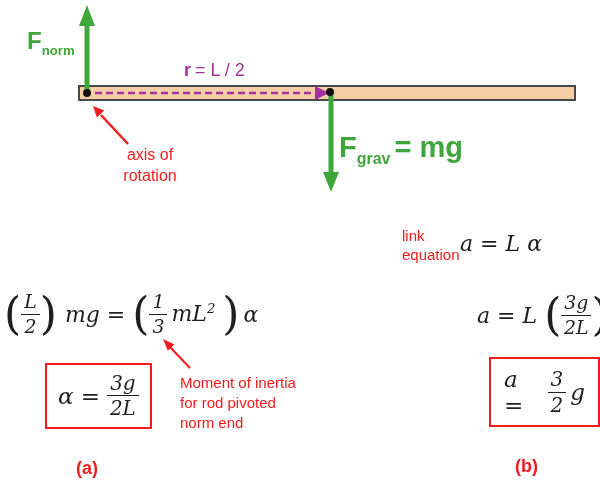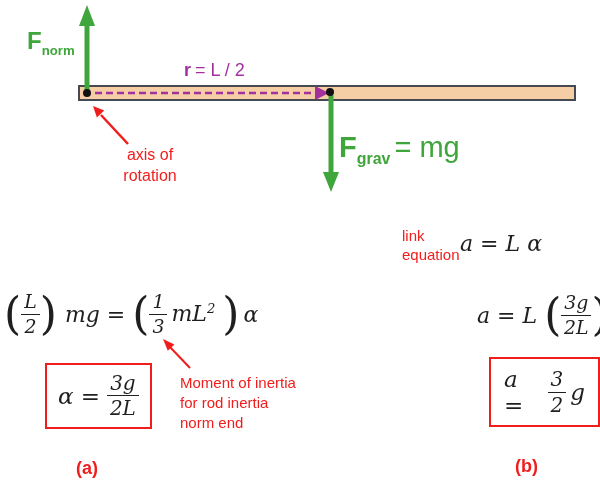--- a/index.html
+++ b/index.html
@@ -20,21 +20,21 @@
   #overlay{left:0; top:0; width:600px; height:488px; pointer-events:none;}
   .stroke-green{stroke:var(--green); fill:none;}
   .fill-green{fill:var(--green); stroke:none;}
   .stroke-purple{stroke:var(--purple); fill:none;}
   .fill-purple{fill:var(--purple); stroke:none;}
   .stroke-red{stroke:var(--red); fill:none;}
   .fill-red{fill:var(--red); stroke:none;}
   .dot{fill:#111; stroke:none;}
   .flabel{color:var(--green); font-weight:700; white-space:nowrap;}
   .flabel sub{font-size:0.55em; font-weight:700;}
-  .flabel .light{font-weight:400;}
+  .flabel .light{font-weight:700;}
   #f-norm{left:27px; top:27px; font-size:24px;}
   #f-grav{left:339px; top:131px; font-size:29px;}
   #r-label{left:184px; top:60px; color:var(--purple); font-size:18px; white-space:nowrap;}
   #r-label b{font-weight:700;}
   #axis-note{left:95px; top:144px; width:110px; text-align:center;
     color:var(--red); font-size:16px; line-height:21px;}
   
   .math{font-family:"DejaVu Serif", serif; font-style:italic; color:var(--ink);}
   .math sub{font-size:0.58em;}
   .math sup{font-size:0.6em;}
@@ -133,21 +133,21 @@
   <div id="box-a" class="abs math result-box">
     <span>α =</span>
     <span class="frac gap-l">
       <span class="num">3g</span>
       <span class="den">2L</span>
     </span>
   </div>
 
   <div id="moi-note" class="abs rednote">
     <div>Moment of inertia</div>
-    <div>for rod inertia</div>
+    <div>for rod pivoted</div>
     <div>norm end</div>
   </div>
 
   <div id="caption-a" class="abs caption">(a)</div>
 
   <div id="link-note" class="abs rednote">
     <div>link</div>
     <div>equation</div>
   </div>
 

